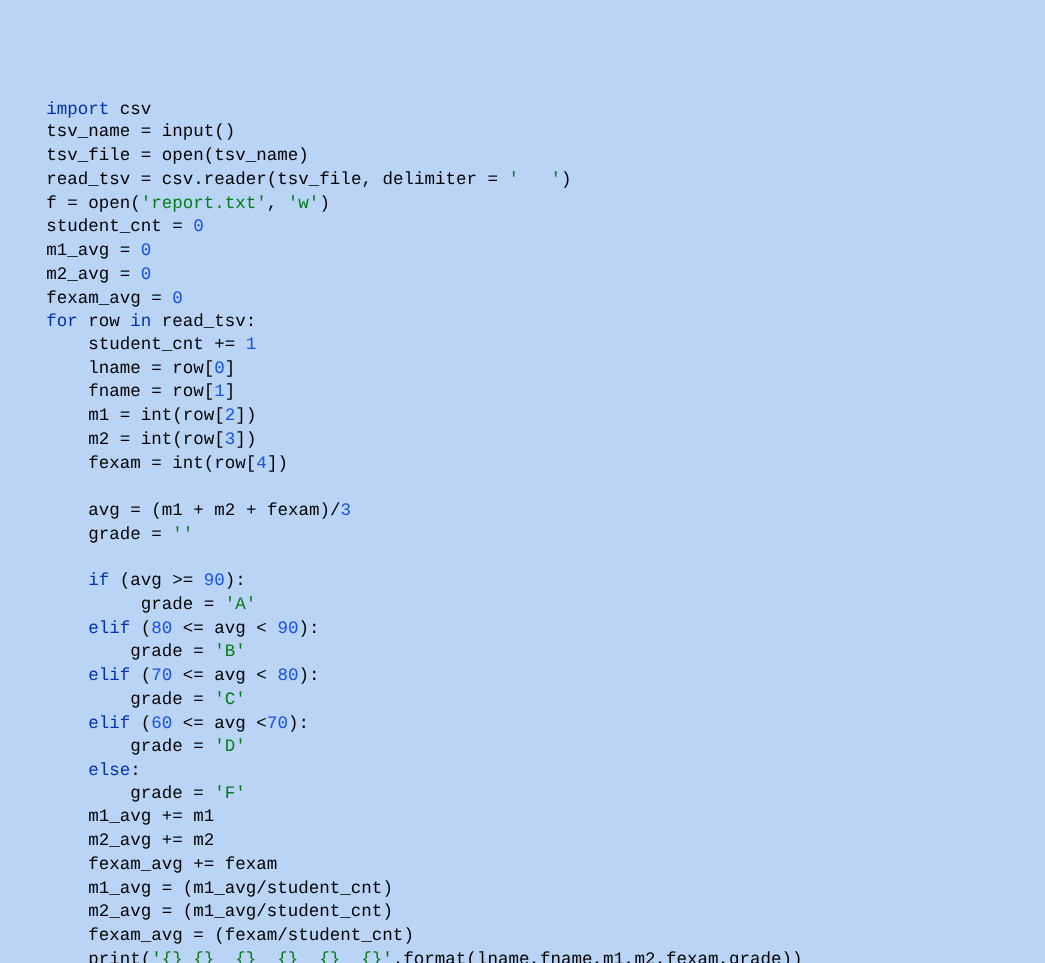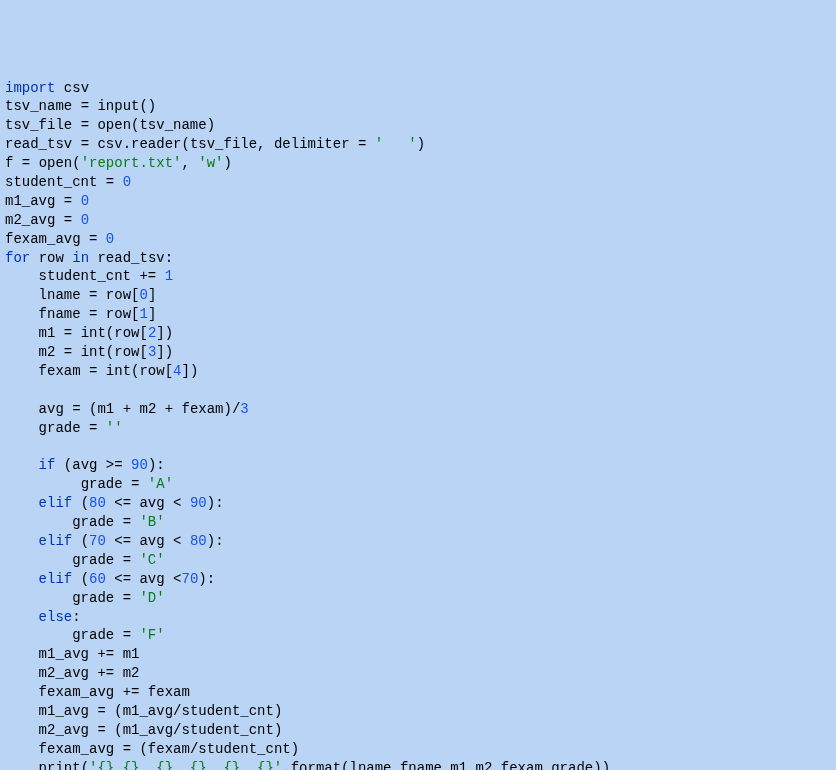--- a/index.html
+++ b/index.html
@@ -6,20 +6,21 @@
       margin: 0;
       padding: 3px 5px;
       font-family: 'Consolas', 'Monaco', 'Courier New', monospace;
       font-size: 14px;
       background-color: #b9d4f5;
       white-space: pre;
       line-height: 1.35;
     }
     .code-line {
       display: block;
+      margin-left: 32px;
     }
     .kw { color: #0033b3; }
     .str { color: #067d17; }
     .num { color: #1750eb; }
     .op { color: #000000; }
     .id { color: #000000; }
   </style>
 </head>
 <body>
 

